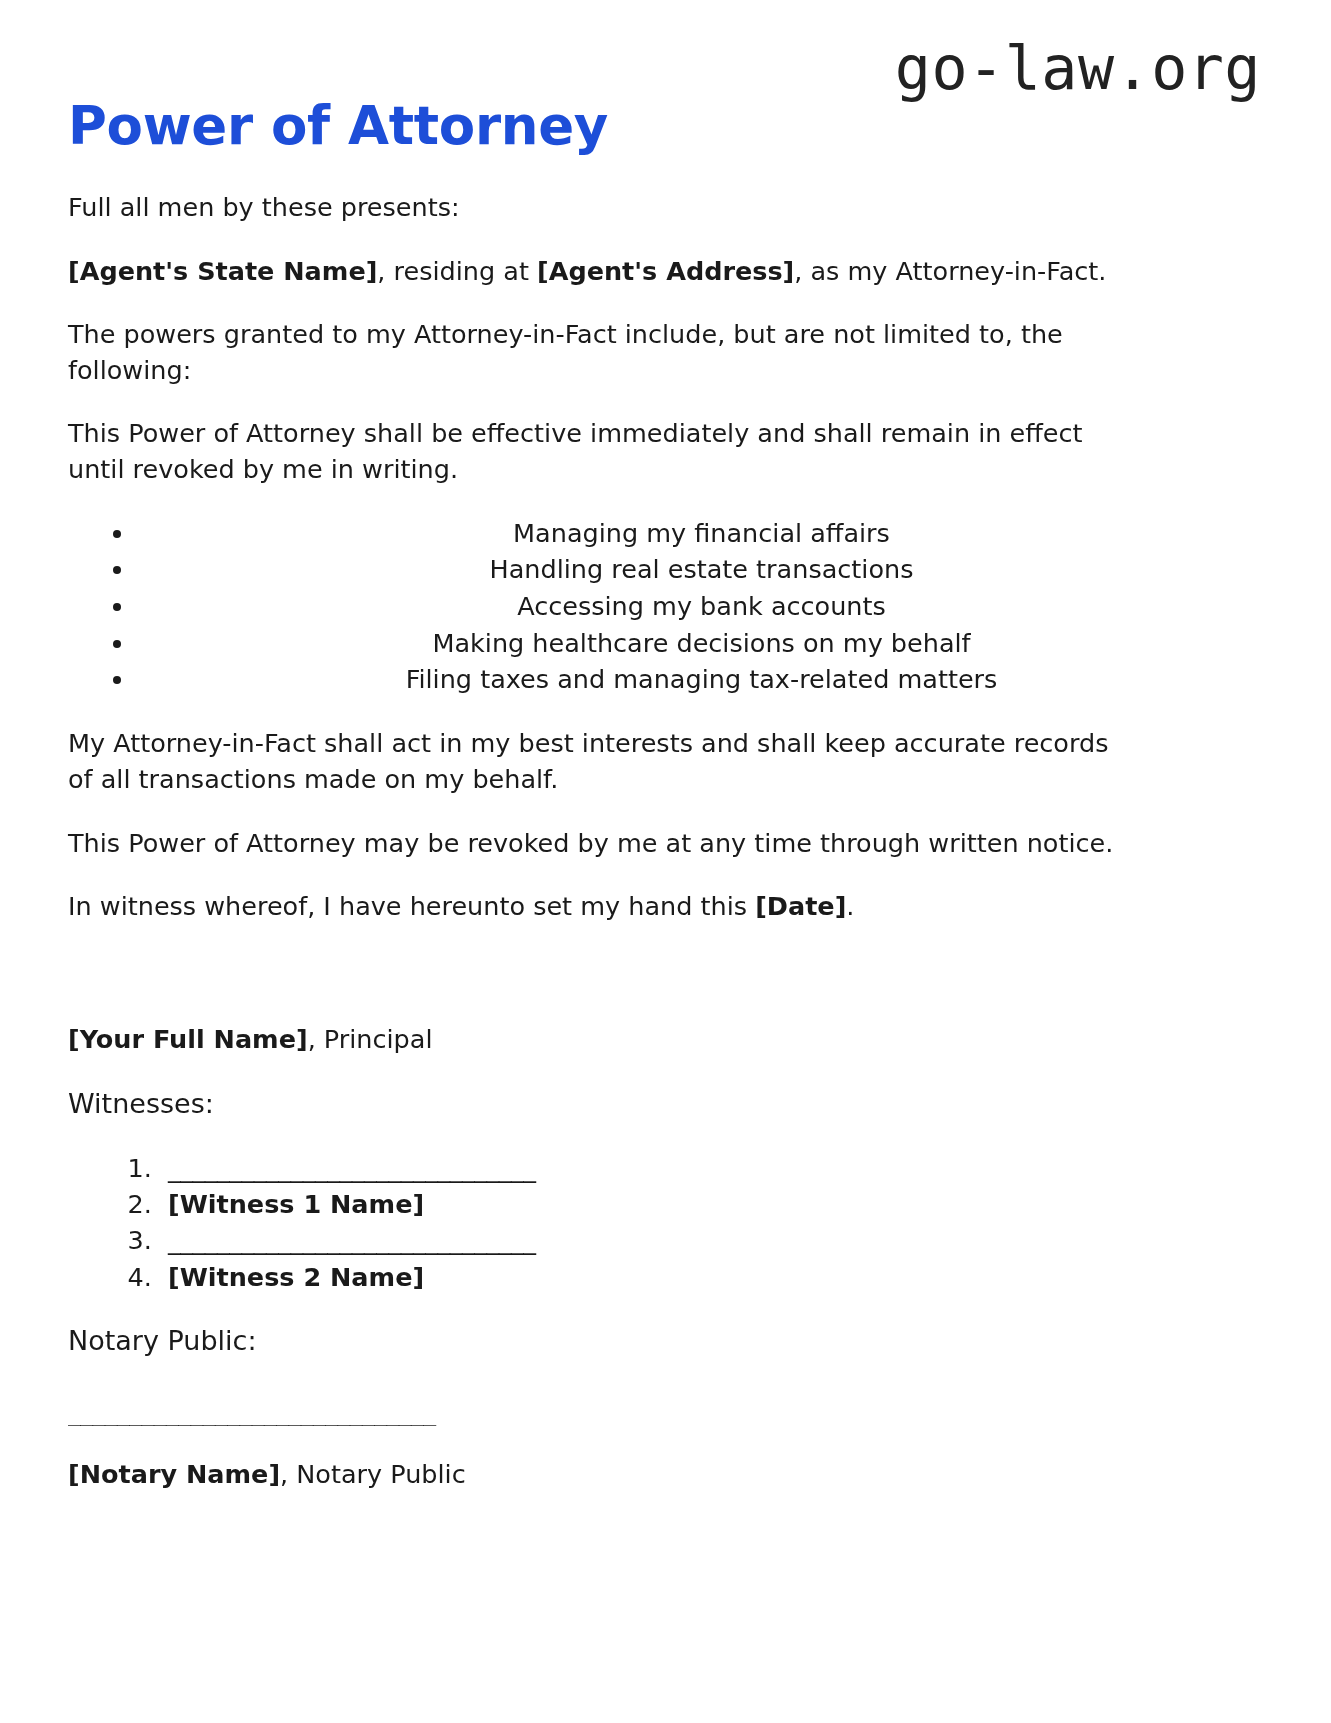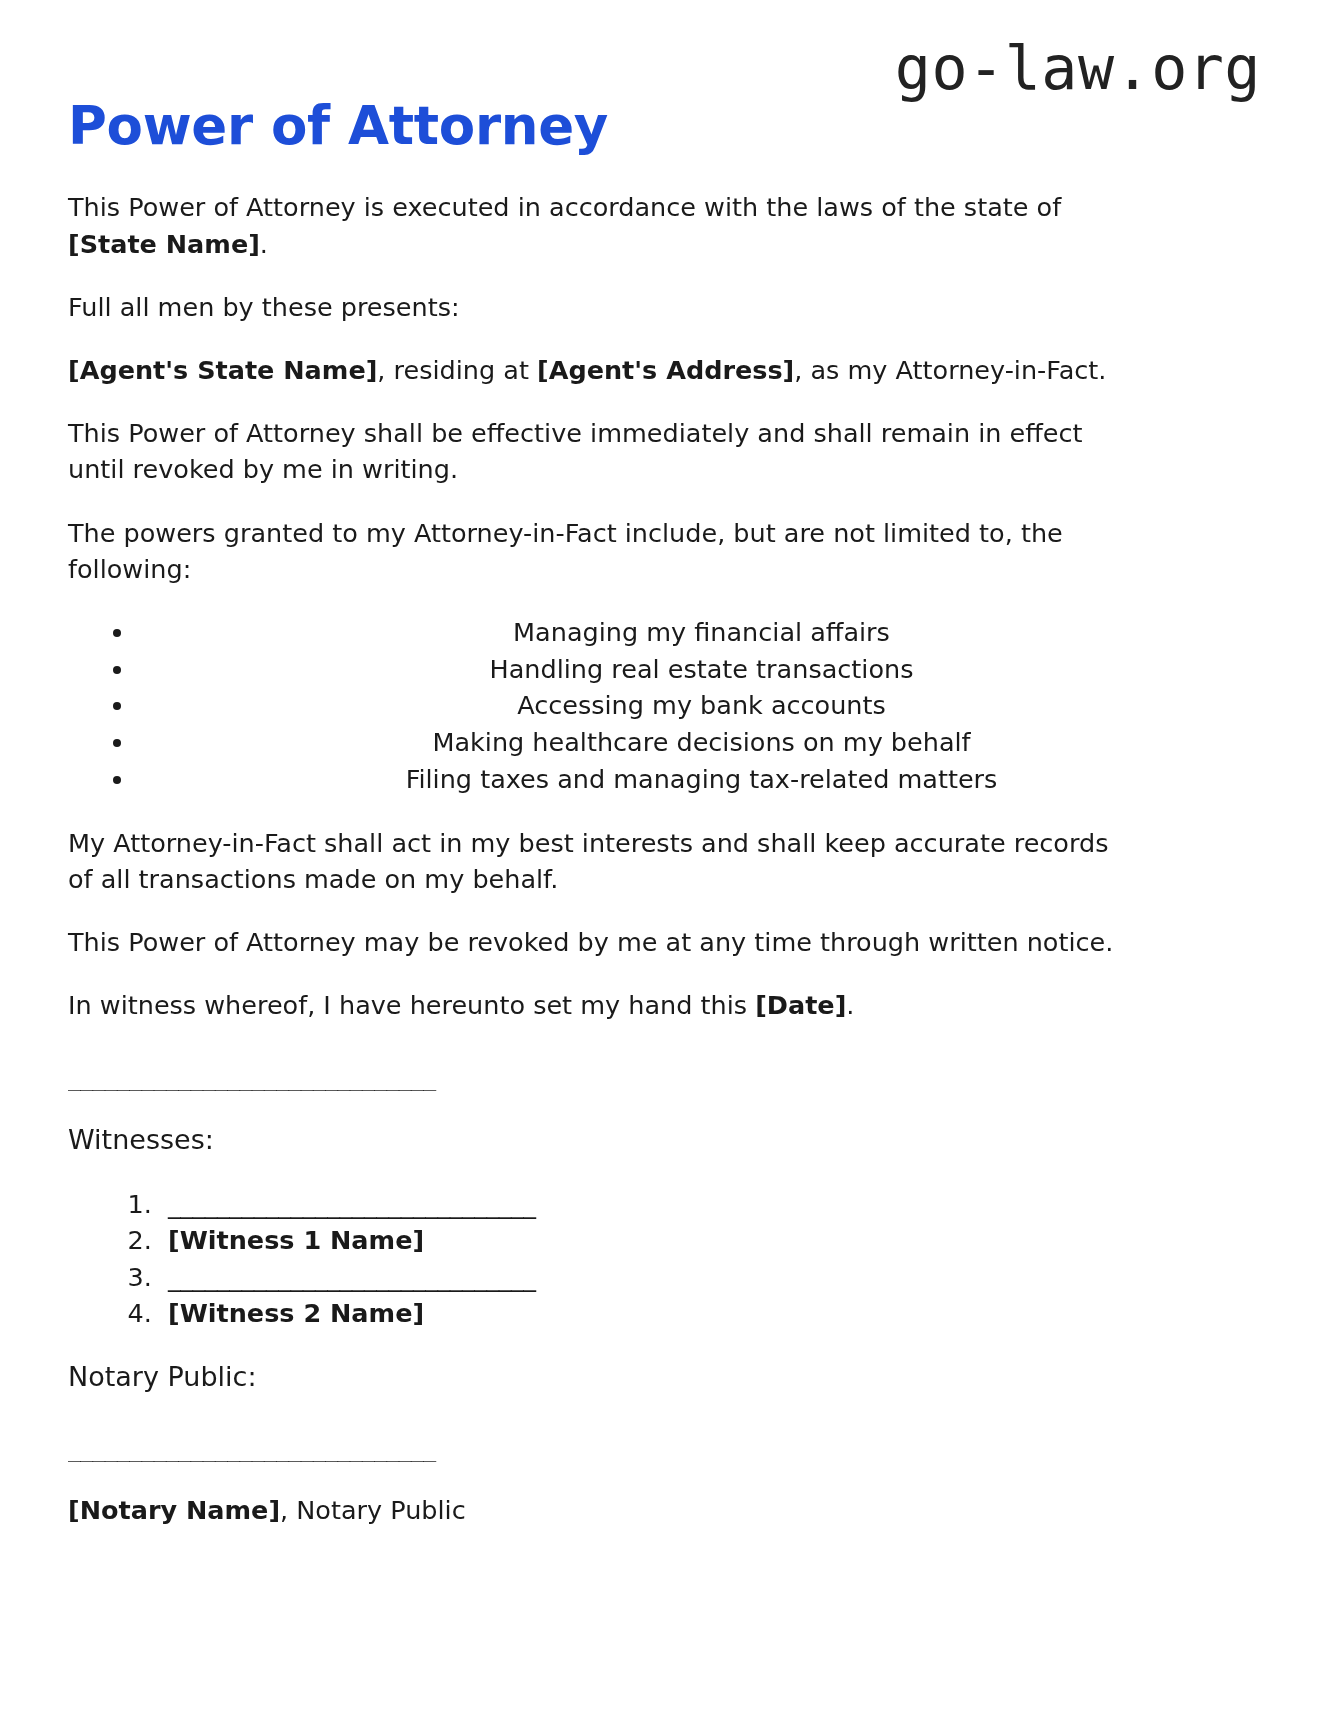--- a/index.html
+++ b/index.html
@@ -112,47 +112,47 @@
 </style>
 </head>
 <body>
 
 <div class="page">
 
   <div class="brand">go-law.org</div>
 
   <h1 class="doc-title">Power of Attorney</h1>
 
-  <p class="para"><span>This Power of Attorney is executed in accordance with the laws of the state of </span><b>[State Name]</b><span>.</span></p>
 
   <p class="para">Full all men by these presents:</p>
 
 
   <p class="para"><b>[Agent's State Name]</b><span>, residing at </span><b>[Agent's Address]</b><span>, as my Attorney-in-Fact.</span></p>
 
+  <p class="para">The powers granted to my Attorney-in-Fact include, but are not limited to, the following:</p>
+
   <p class="para">This Power of Attorney shall be effective immediately and shall remain in effect until revoked by me in writing.</p>
-
-  <p class="para">The powers granted to my Attorney-in-Fact include, but are not limited to, the following:</p>
 
   <ul class="powers">
     <li>Managing my financial affairs</li>
     <li>Handling real estate transactions</li>
     <li>Accessing my bank accounts</li>
     <li>Making healthcare decisions on my behalf</li>
     <li>Filing taxes and managing tax-related matters</li>
   </ul>
 
   <p class="para">My Attorney-in-Fact shall act in my best interests and shall keep accurate records of all transactions made on my behalf.</p>
 
   <p class="para">This Power of Attorney may be revoked by me at any time through written notice.</p>
 
   <p class="para"><span>In witness whereof, I have hereunto set my hand this </span><b>[Date]</b><span>.</span></p>
 
   <div class="sig-line">______________________________</div>
 
+  <p class="sig-name"><b>[Your Full Name]</b><span>, Principal</span></p>
 
   <p class="label-line">Witnesses:</p>
 
   <ol class="witnesses">
     <li><span class="blank">______________________________</span></li>
     <li><b>[Witness 1 Name]</b></li>
     <li><span class="blank">______________________________</span></li>
     <li><b>[Witness 2 Name]</b></li>
   </ol>
 

